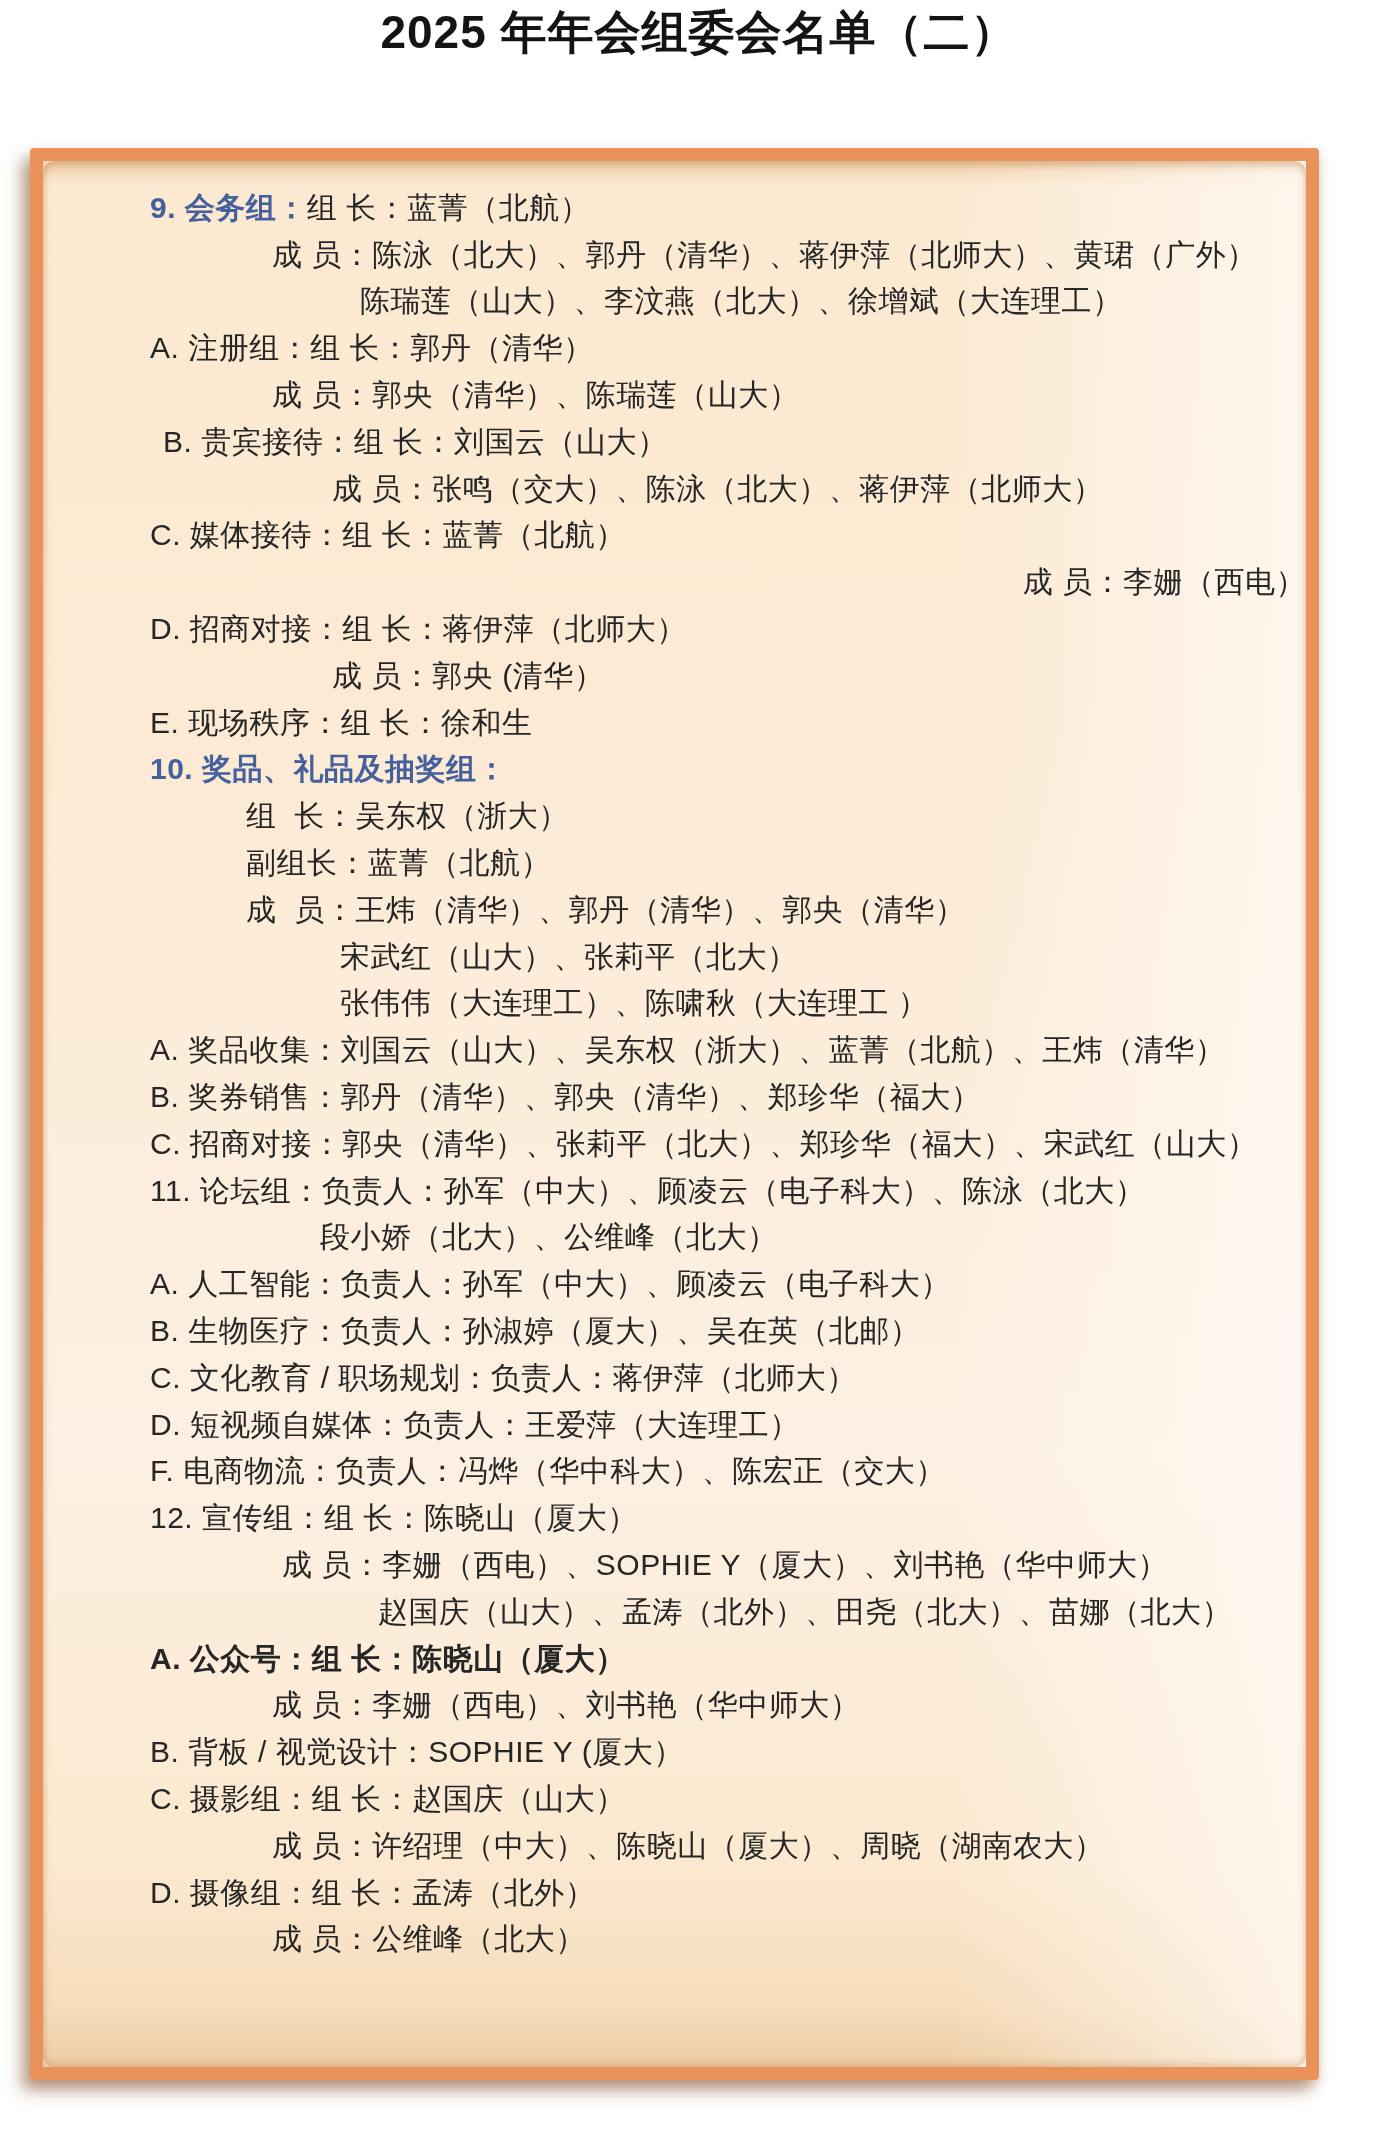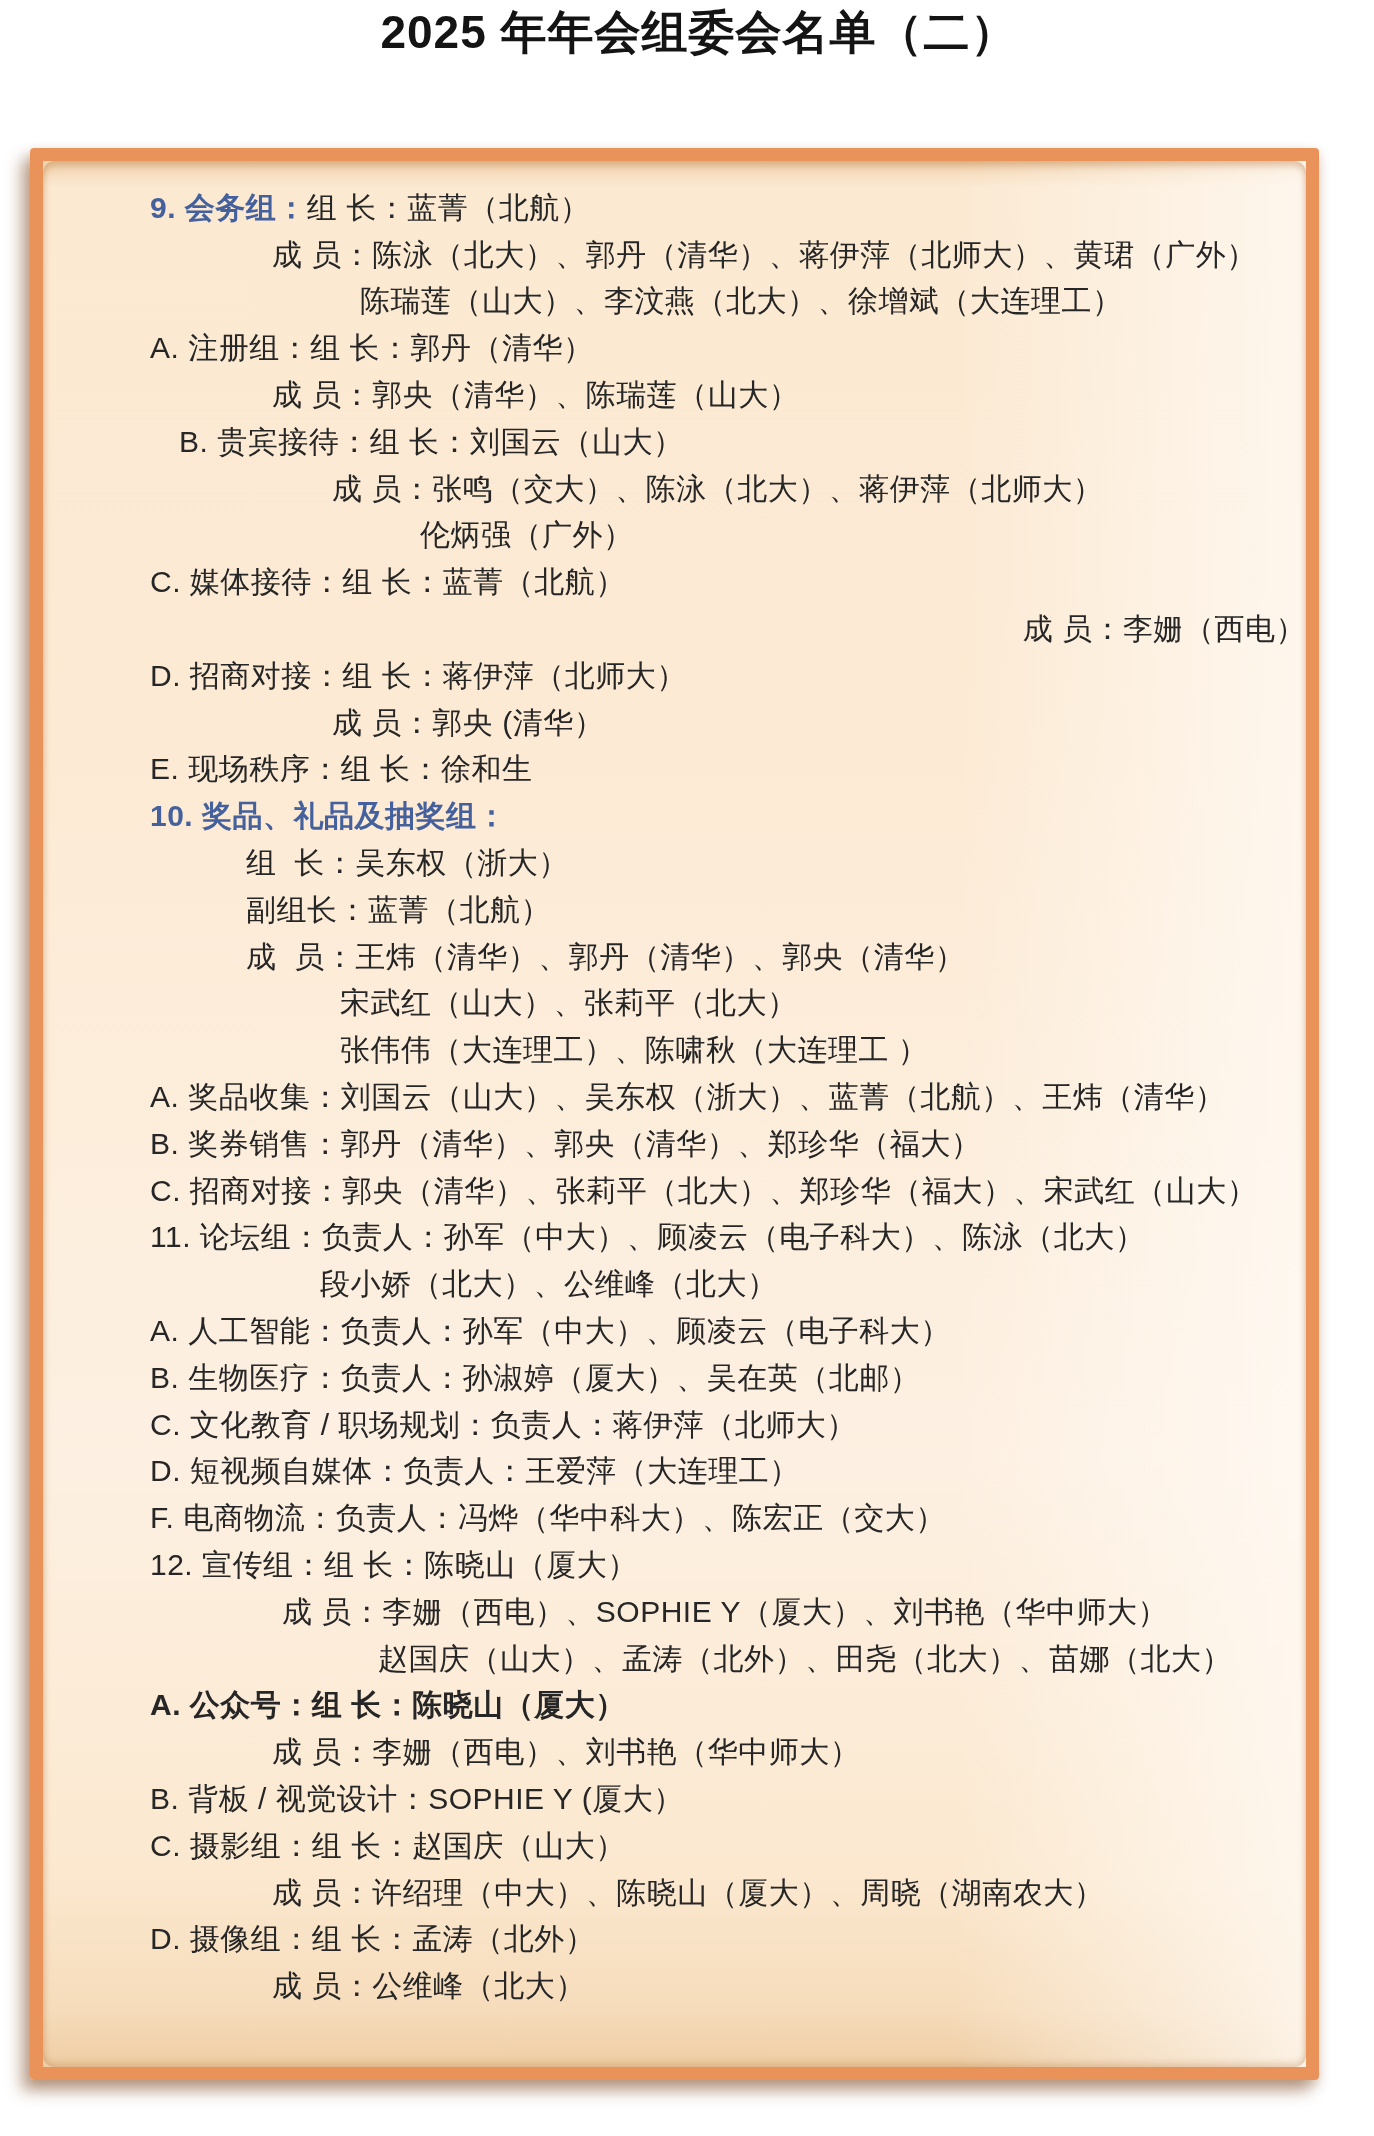--- a/index.html
+++ b/index.html
@@ -79,23 +79,22 @@
 <div class="page">
   <h1 class="title">2025 年年会组委会名单（二）</h1>
   <div class="card">
     <div class="card-inner-shade"></div>
     <div class="list">
         <div class="line" style="padding-left: 107px;"><span class="blue">9. 会务组：</span><span>组 长：蓝菁（北航）</span></div>
         <div class="line" style="padding-left: 229px;"><span>成 员：陈泳（北大）、郭丹（清华）、蒋伊萍（北师大）、黄珺（广外）</span></div>
         <div class="line" style="padding-left: 317px;"><span>陈瑞莲（山大）、李汶燕（北大）、徐增斌（大连理工）</span></div>
         <div class="line" style="padding-left: 107px;"><span>A. 注册组：组 长：郭丹（清华）</span></div>
         <div class="line" style="padding-left: 229px;"><span>成 员：郭央（清华）、陈瑞莲（山大）</span></div>
-        <div class="line" style="padding-left: 120px; margin-left: 16px;"><span>B. 贵宾接待：组 长：刘国云（山大）</span></div>
+        <div class="line" style="padding-left: 120px;"><span>B. 贵宾接待：组 长：刘国云（山大）</span></div>
         <div class="line" style="padding-left: 289px;"><span>成 员：张鸣（交大）、陈泳（北大）、蒋伊萍（北师大）</span></div>
-        <div class="line" style="padding-left: 377px;"><span>伦炳强（广外）</span></div>
         <div class="line" style="padding-left: 107px;"><span>C. 媒体接待：组 长：蓝菁（北航）</span></div>
         <div class="line" style="padding-left: 289px; justify-content: flex-end;"><span>成 员：李姗（西电）</span></div>
         <div class="line" style="padding-left: 107px;"><span>D. 招商对接：组 长：蒋伊萍（北师大）</span></div>
         <div class="line" style="padding-left: 289px;"><span>成 员：郭央 (清华）</span></div>
         <div class="line" style="padding-left: 107px;"><span>E. 现场秩序：组 长：徐和生</span></div>
         <div class="line" style="padding-left: 107px;"><span class="blue">10. 奖品、礼品及抽奖组：</span></div>
         <div class="line" style="padding-left: 203px;"><span>组  长：吴东权（浙大）</span></div>
         <div class="line" style="padding-left: 203px; align-items: center;"><span>副组长：蓝菁（北航）</span></div>
         <div class="line" style="padding-left: 203px;"><span>成  员：王炜（清华）、郭丹（清华）、郭央（清华）</span></div>
         <div class="line" style="padding-left: 297px;"><span>宋武红（山大）、张莉平（北大）</span></div>

